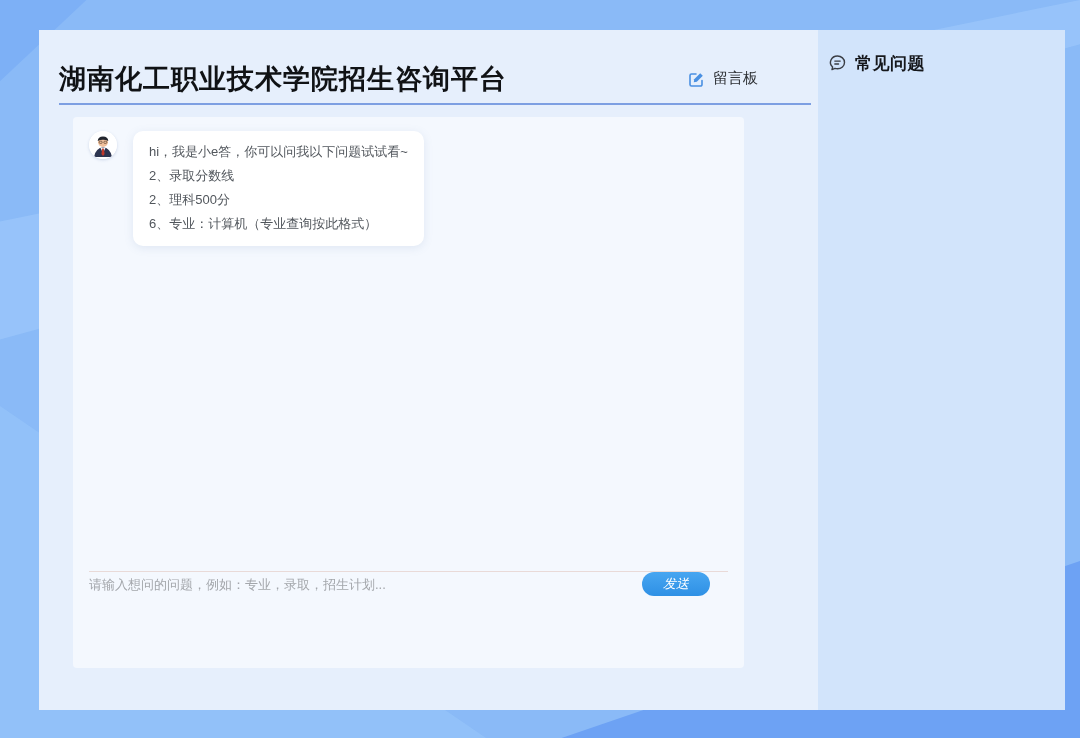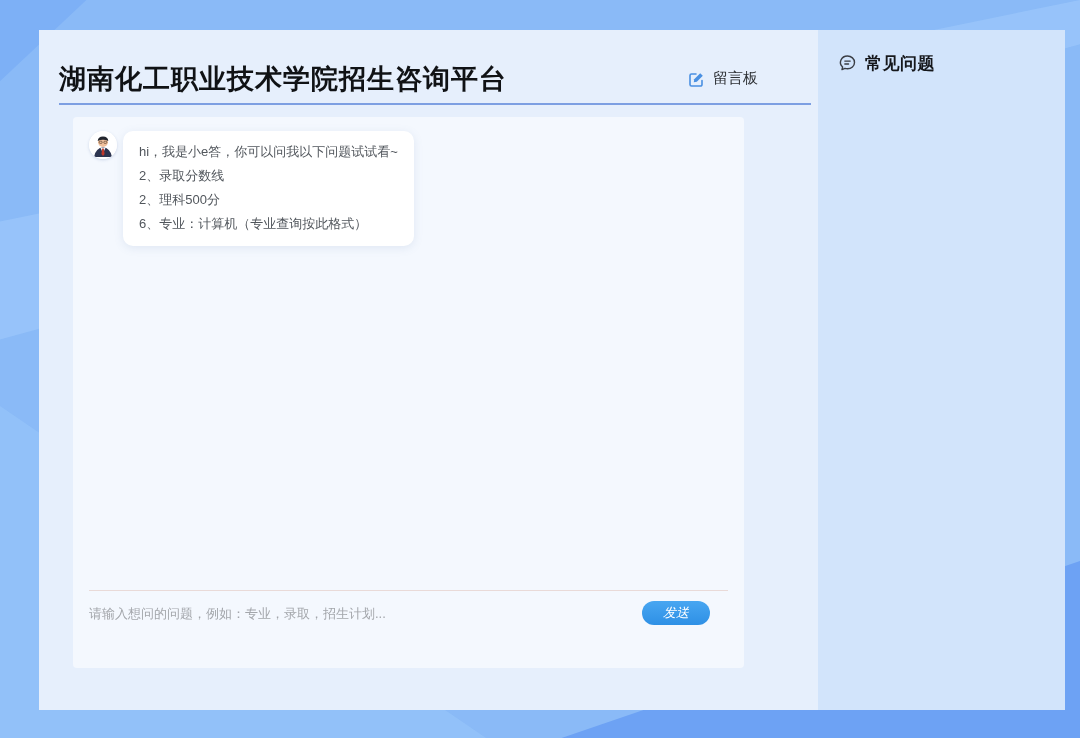--- a/index.html
+++ b/index.html
@@ -58,41 +58,40 @@
 
   
   .chat-panel {
     position:absolute; left:34px; top:87px;
     width:671px; height:551px;
     background:#f4f8fe;
     border-radius:4px;
     display:flex; flex-direction:column;
   }
   .messages { flex:1; padding:14px 16px; }
-  .message-row { display:flex; align-items:flex-start; gap:6px; }
+  .message-row { display:flex; align-items:flex-start; gap:16px; }
   .avatar {
     width:28px; height:28px; border-radius:50%;
     background:#ffffff; overflow:hidden; flex:none;
     box-shadow:0 1px 3px rgba(90,120,170,.25);
   }
   .bubble {
     background:#ffffff;
     border-radius:10px;
     padding:9px 16px 10px 16px;
     box-shadow:0 2px 10px rgba(100,130,180,.14);
     font-size:13px; line-height:24px; color:#51565c;
     max-width:320px;
   }
 
   
   .input-area {
-    height:78px;
+    height:97px;
     margin:0 16px;
     border-top:1px solid #e9dad8;
-    padding-top:10px;
   }
   .input-row { display:flex; align-items:center; gap:12px; }
   .question-input {
     flex:1;
     background:transparent; border:none; outline:none;
     font-size:13px; color:#333;
     font-family:"Liberation Sans","DejaVu Sans",sans-serif;
   }
   .question-input::placeholder { color:#a3a6ab; }
   .send-button {
@@ -101,21 +100,21 @@
     background:linear-gradient(180deg,#48a6f1,#2e90e5);
     color:#ffffff; font-size:13px;
     cursor:pointer; margin-right:18px;
     font-family:"Liberation Sans","DejaVu Sans",sans-serif;
     font-style:italic;
   }
 
   
   .sidebar-header {
     display:flex; align-items:center; gap:8px;
-    padding:22px 0 0 20px;
+    padding:22px 0 0 10px;
   }
   .sidebar-title { font-size:17px; font-weight:bold; color:#15171b; letter-spacing:.5px; }
 
   .icon { display:inline-flex; flex:none; }
 </style>
 </head>
 <body>
 
 <div class="bg-shape bg-light-band"></div>
 <div class="bg-shape bg-light-bl"></div>

